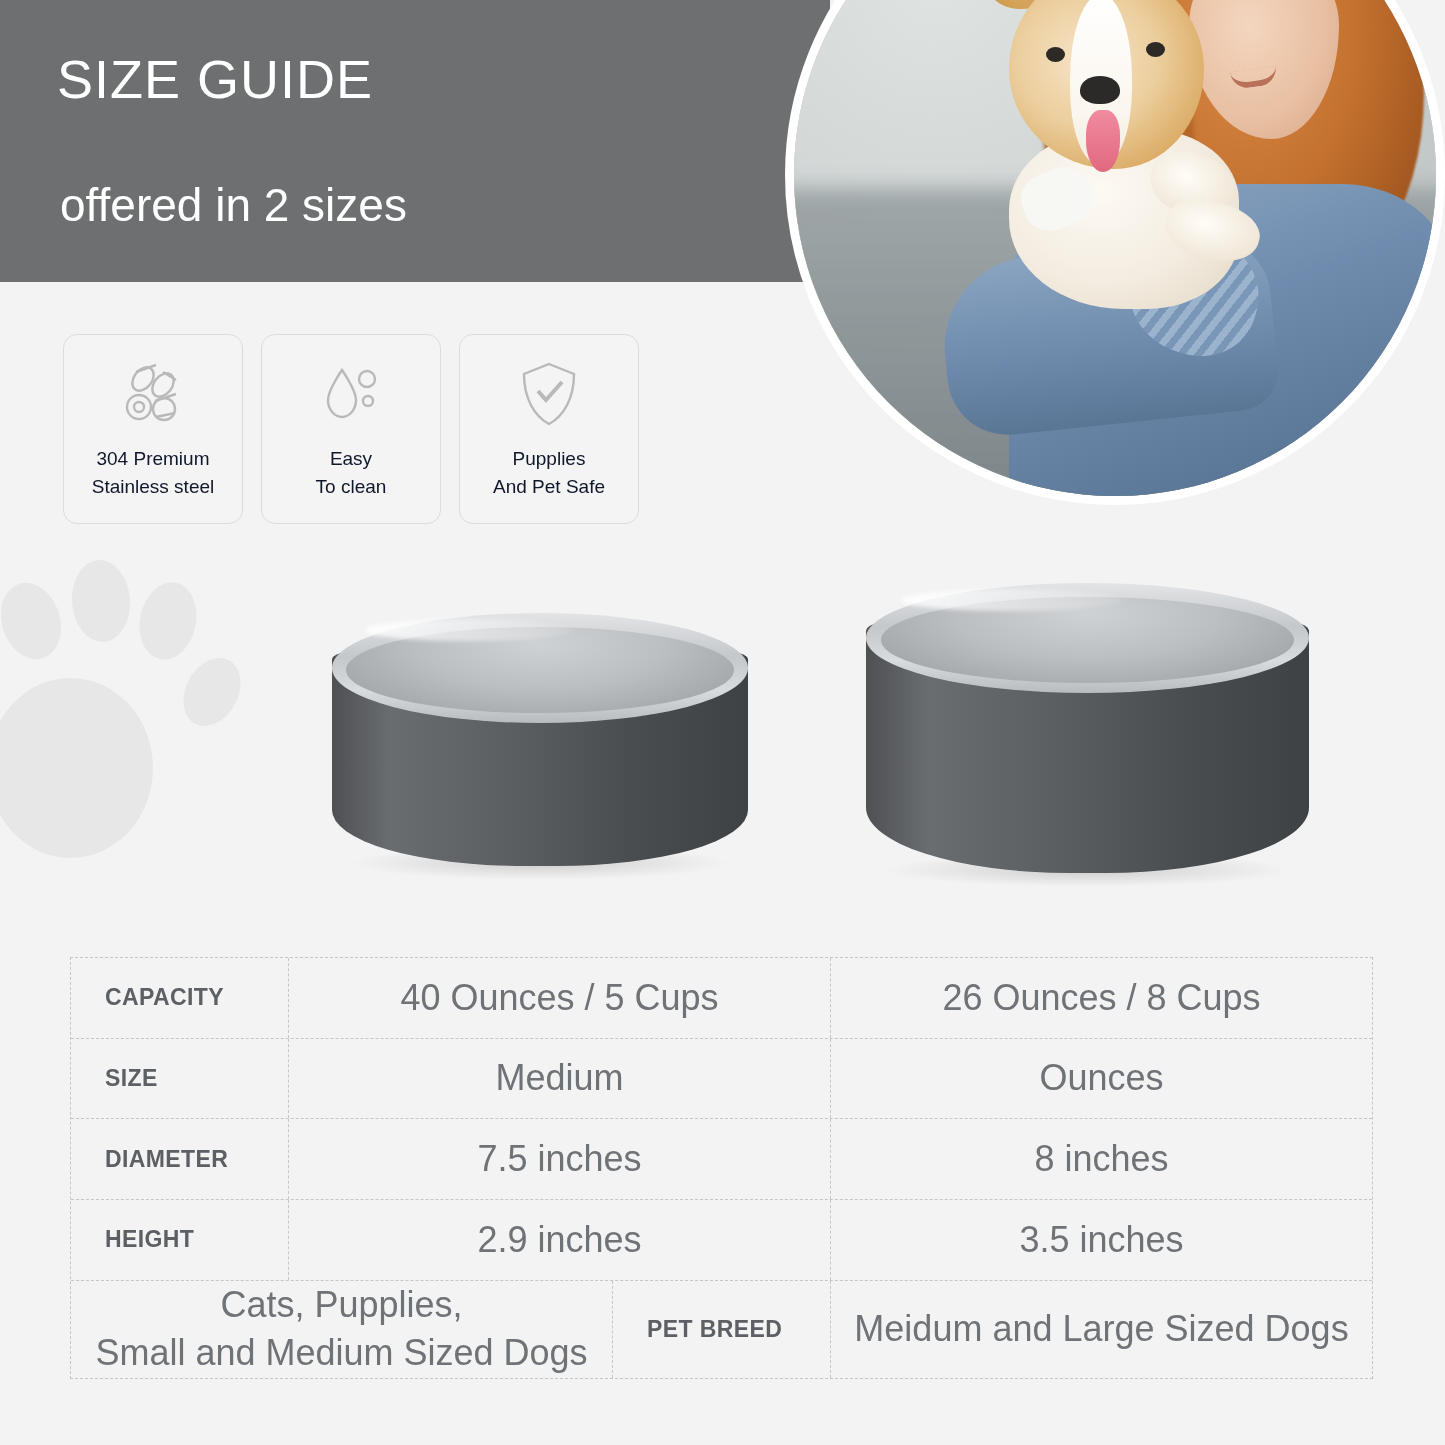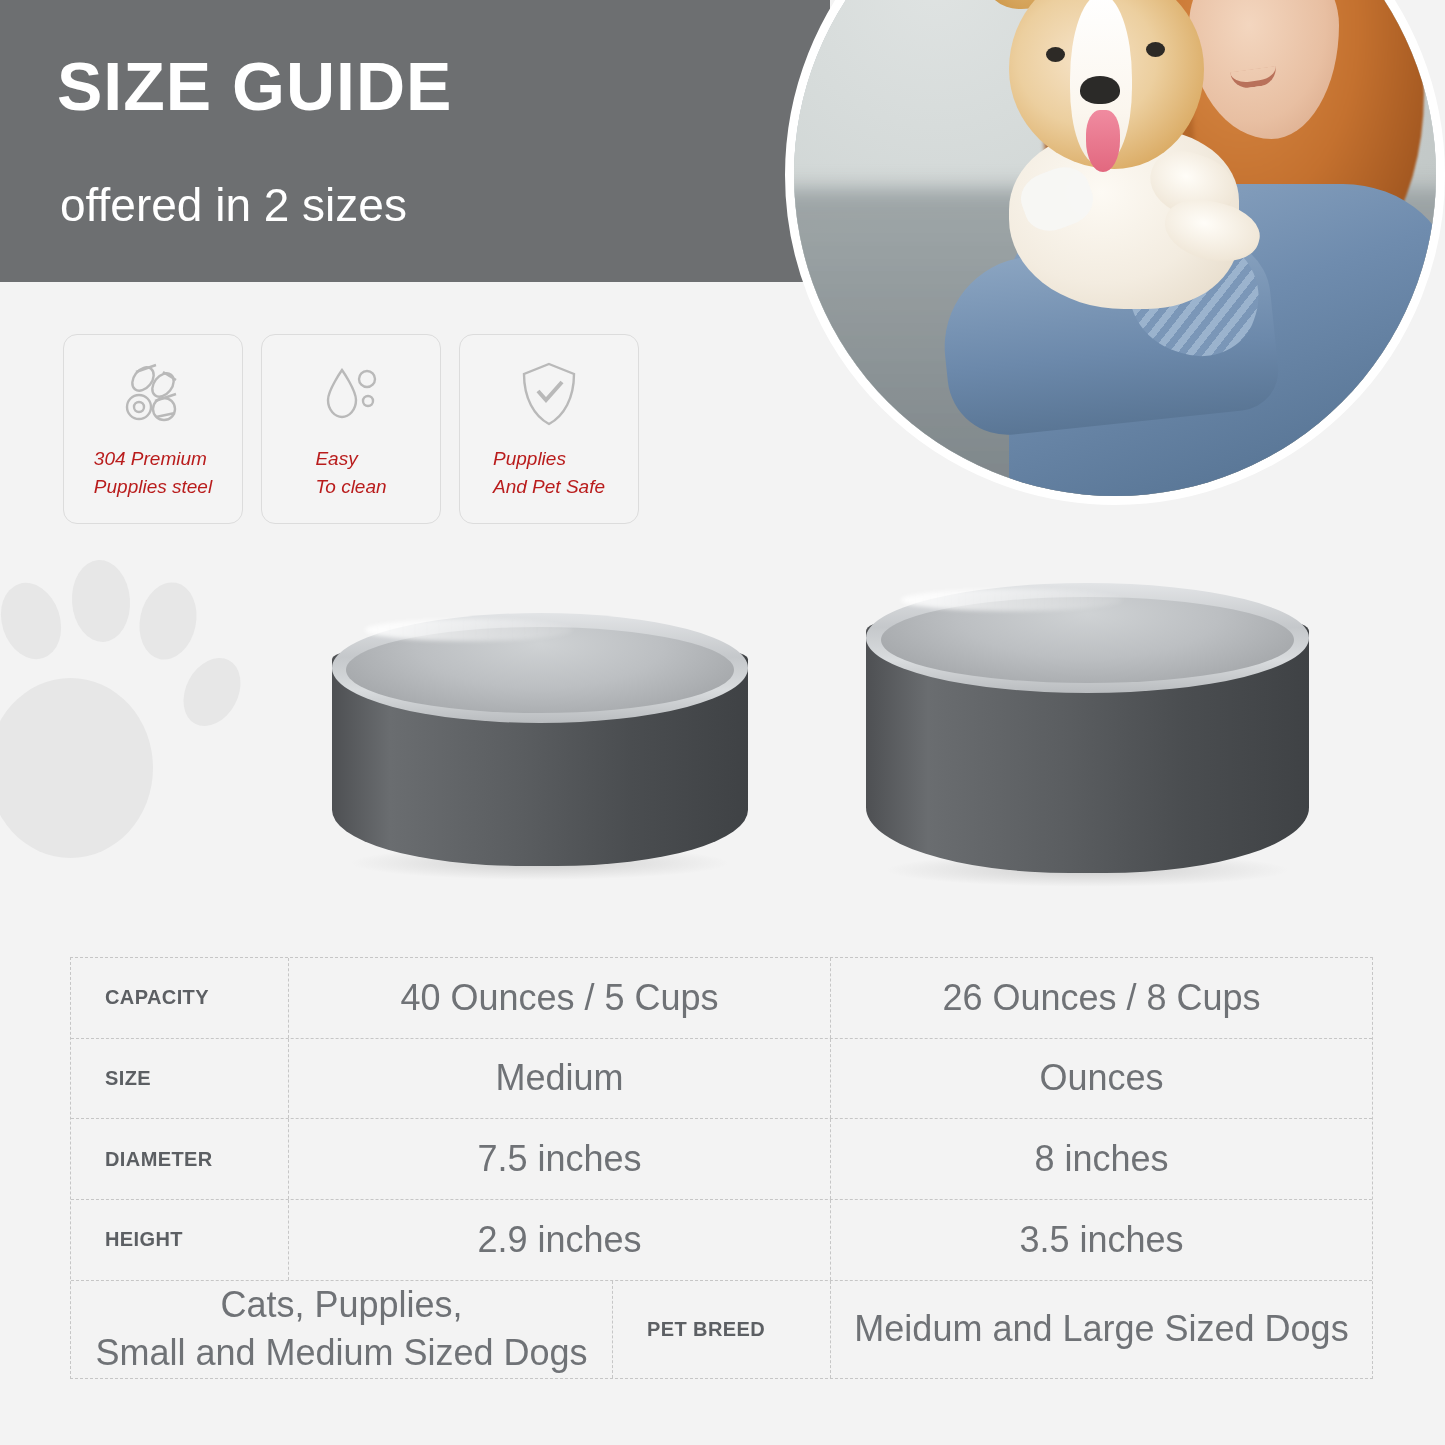--- a/index.html
+++ b/index.html
@@ -18,22 +18,22 @@
   
   .header-band {
     position: absolute;
     left: 0; top: 0;
     width: 830px; height: 282px;
     background: #6d6f71;
   }
   .header-title {
     position: absolute;
     left: 57px; top: 52px;
-    font-size: 68px;
-    font-weight: bold;
+    font-size: 54px;
+    font-weight: normal;
     letter-spacing: 1px;
     color: #ffffff;
     line-height: 1;
   }
   .header-sub {
     position: absolute;
     left: 60px; top: 178px;
     font-size: 46px;
     color: #ffffff;
     font-weight: normal;
@@ -208,24 +208,24 @@
     border-radius: 14px;
     background: #f4f4f4;
     display: flex;
     flex-direction: column;
     align-items: center;
     justify-content: center;
   }
   .feature .ficon { height: 74px; display: flex; align-items: center; justify-content: center; }
   .feature .flabel {
     margin-top: 14px;
+    text-align: center;
     font-size: 19px;
     line-height: 1.45;
-    color: #b91c1c;
-    font-style: italic;
+    color: #0f172a;
   }
 
   
   .pawmark { position: absolute; left: -22px; top: 560px; width: 260px; height: 300px; }
   .pawmark div { position: absolute; background: #e7e7e7; border-radius: 50%; }
   .pm-pad { left: 10px; top: 118px; width: 165px; height: 180px; border-radius: 48% 52% 45% 55% / 45% 45% 55% 55%; }
   .pm-t1 { left: 24px; top: 22px; width: 58px; height: 78px; transform: rotate(-18deg); }
   .pm-t2 { left: 94px; top: 0px;  width: 58px; height: 82px; transform: rotate(-4deg); }
   .pm-t3 { left: 162px; top: 22px; width: 56px; height: 78px; transform: rotate(12deg); }
   .pm-t4 { left: 208px; top: 96px; width: 52px; height: 72px; transform: rotate(28deg); }
@@ -290,21 +290,21 @@
     font-size: 36px;
   }
   .spec-label {
     width: 218px;
     justify-content: flex-start;
     padding-left: 34px;
     font-weight: bold;
     letter-spacing: .4px;
     border-right: 1px dashed #c6c6c6;
     color: #5c5f63;
-    font-size: 20px;
+    font-size: 23px;
   }
   .spec-val { flex: 1; border-right: 1px dashed #c6c6c6; line-height: 1.35; }
   .spec-val:last-child { border-right: none; }
 </style>
 </head>
 <body>
 
 <div id="page">
 
   <div class="header-band"></div>
@@ -348,21 +348,21 @@
           <ellipse cx="47" cy="22" rx="9" ry="13" transform="rotate(38 47 22)"></ellipse>
           <path d="M20 9 L40 2 M47 9 L60 17"></path>
           <ellipse cx="23" cy="44" rx="12" ry="12"></ellipse>
           <ellipse cx="23" cy="44" rx="5" ry="5"></ellipse>
           <ellipse cx="48" cy="46" rx="11" ry="11"></ellipse>
           <path d="M39 38 L60 31 M40 54 L59 50"></path>
         </svg>
       </div>
       <div class="flabel">
         <div>304 Premium</div>
-        <div>Pupplies steel</div>
+        <div>Stainless steel</div>
       </div>
     </div>
 
     <div class="feature">
       <div class="ficon">
         <svg width="70" height="64" viewBox="0 0 70 64" fill="none" stroke="#b9b9b9" stroke-width="2.4">
           <path d="M26 8 C26 8 12 28 12 38 C12 48 19 55 26 55 C33 55 40 48 40 38 C40 28 26 8 26 8 Z"></path>
           <circle cx="51" cy="17" r="8"></circle>
           <circle cx="52" cy="39" r="5"></circle>
         </svg>

